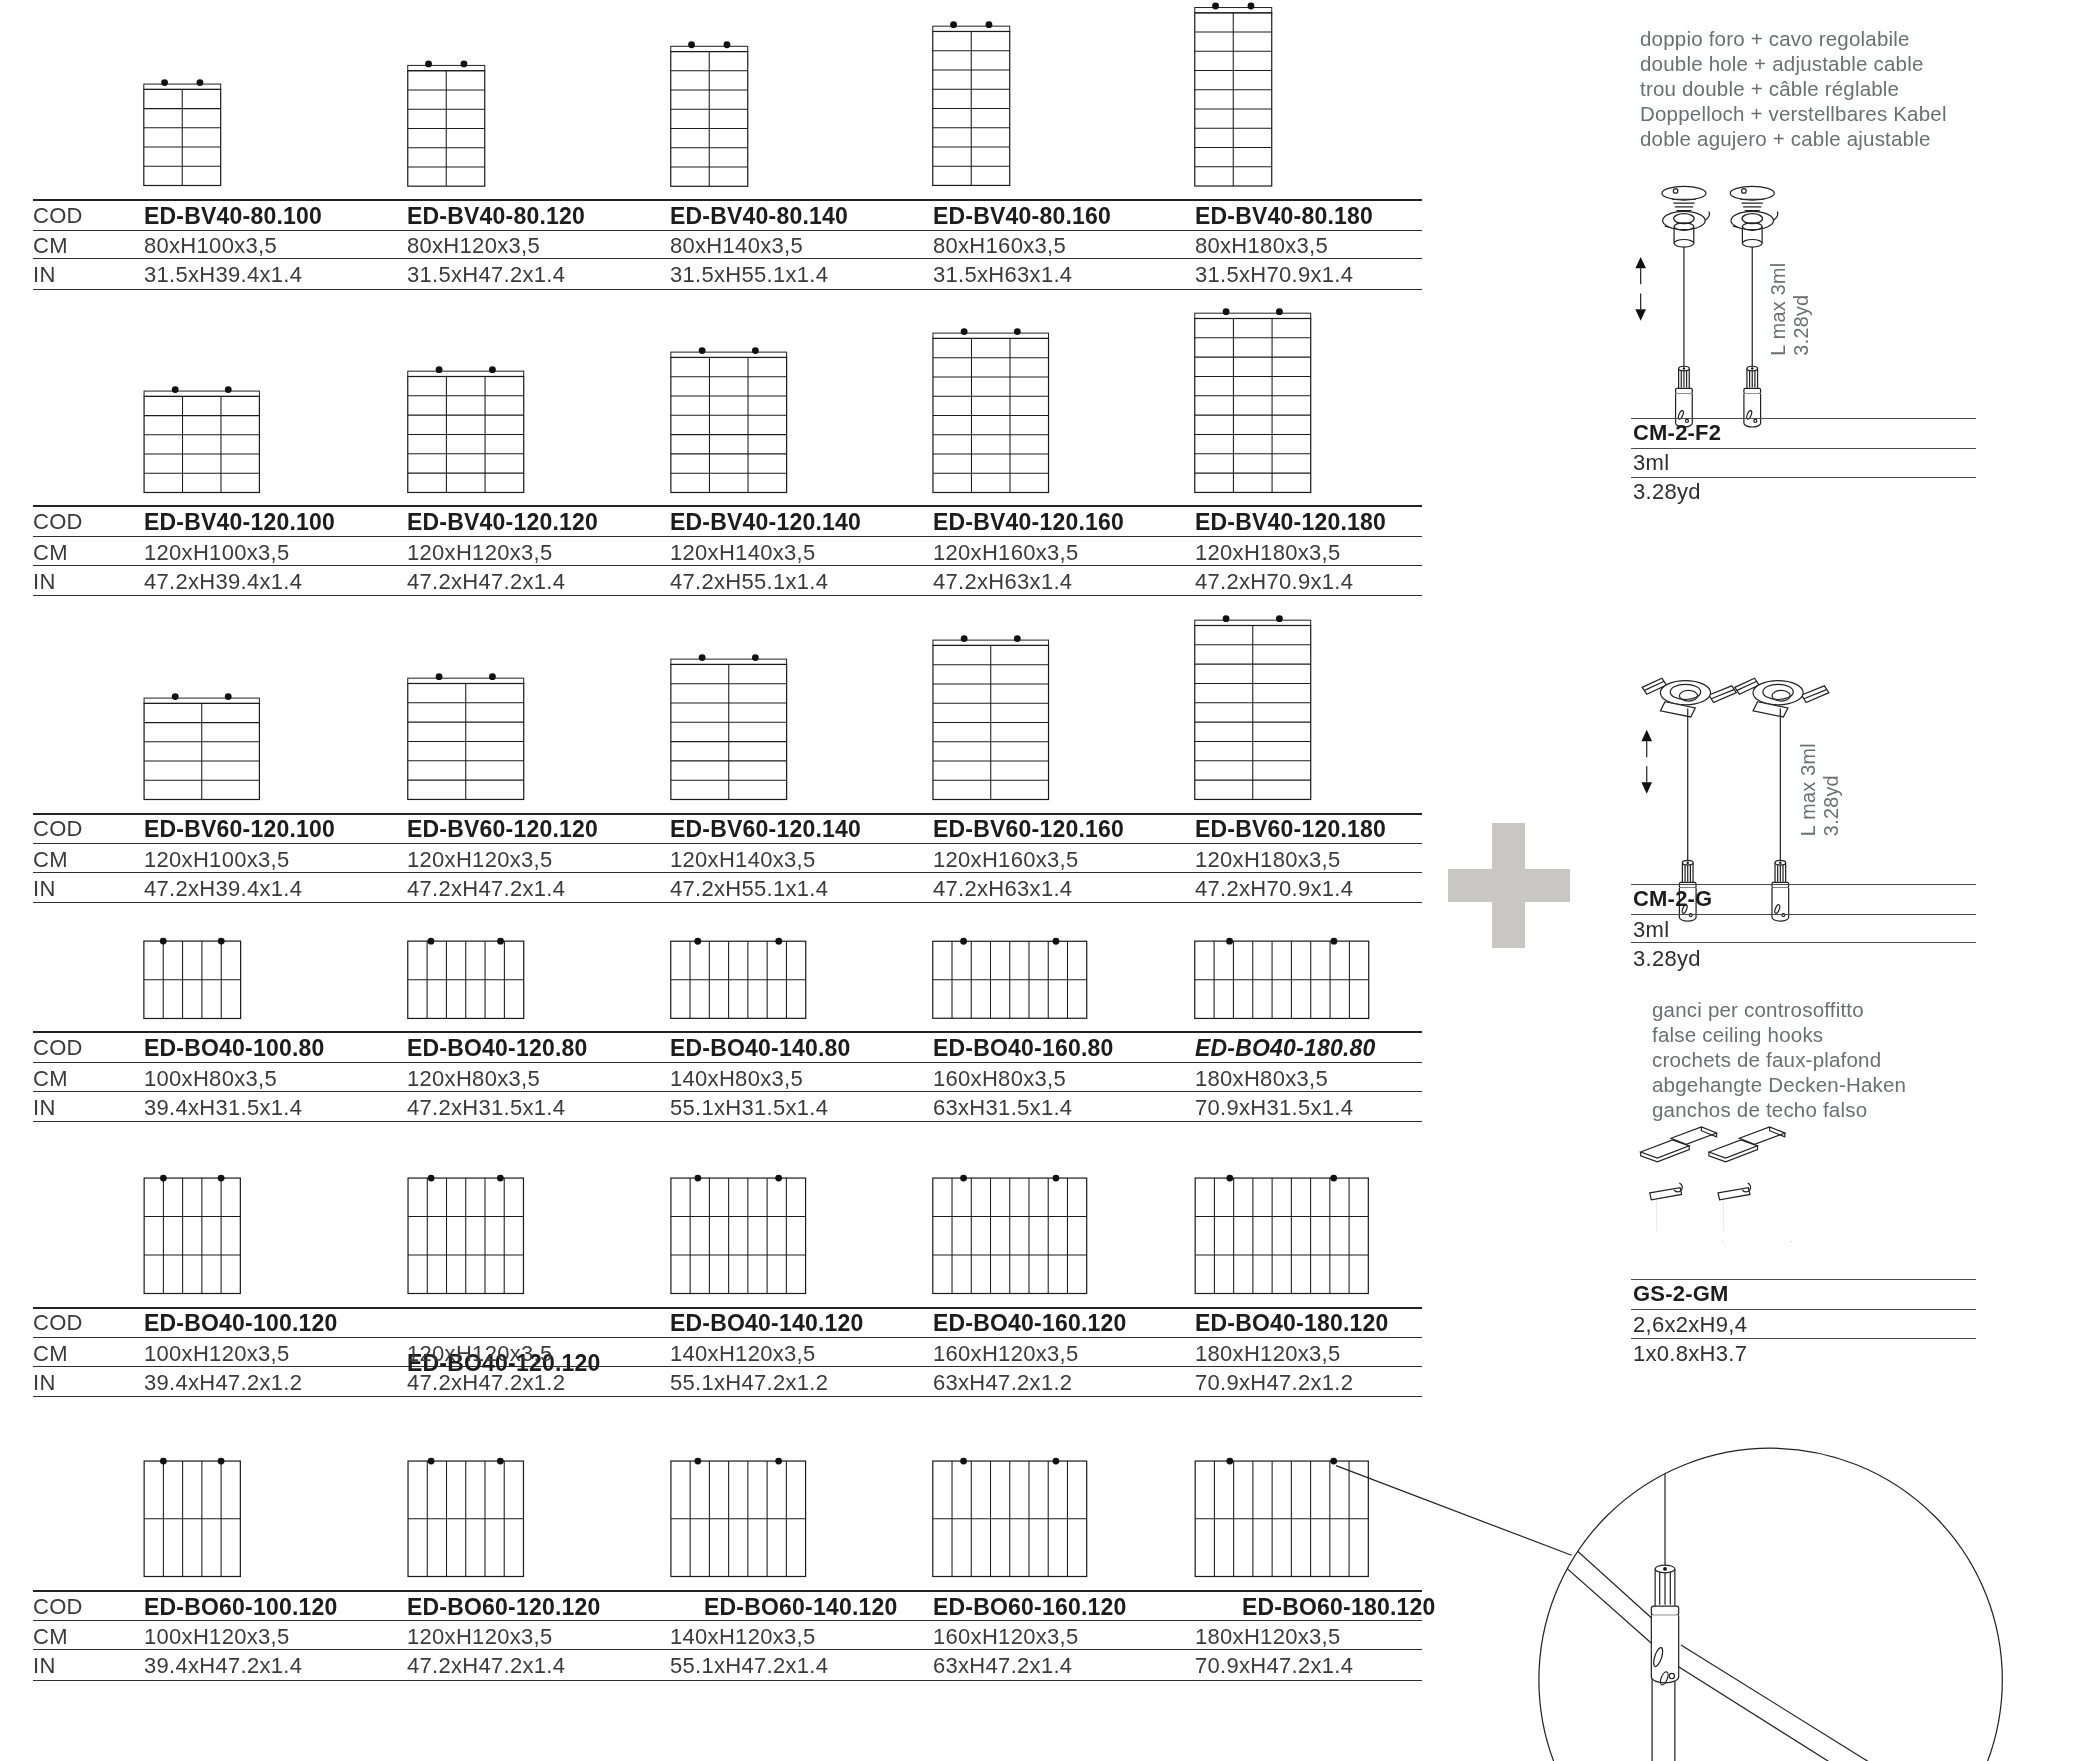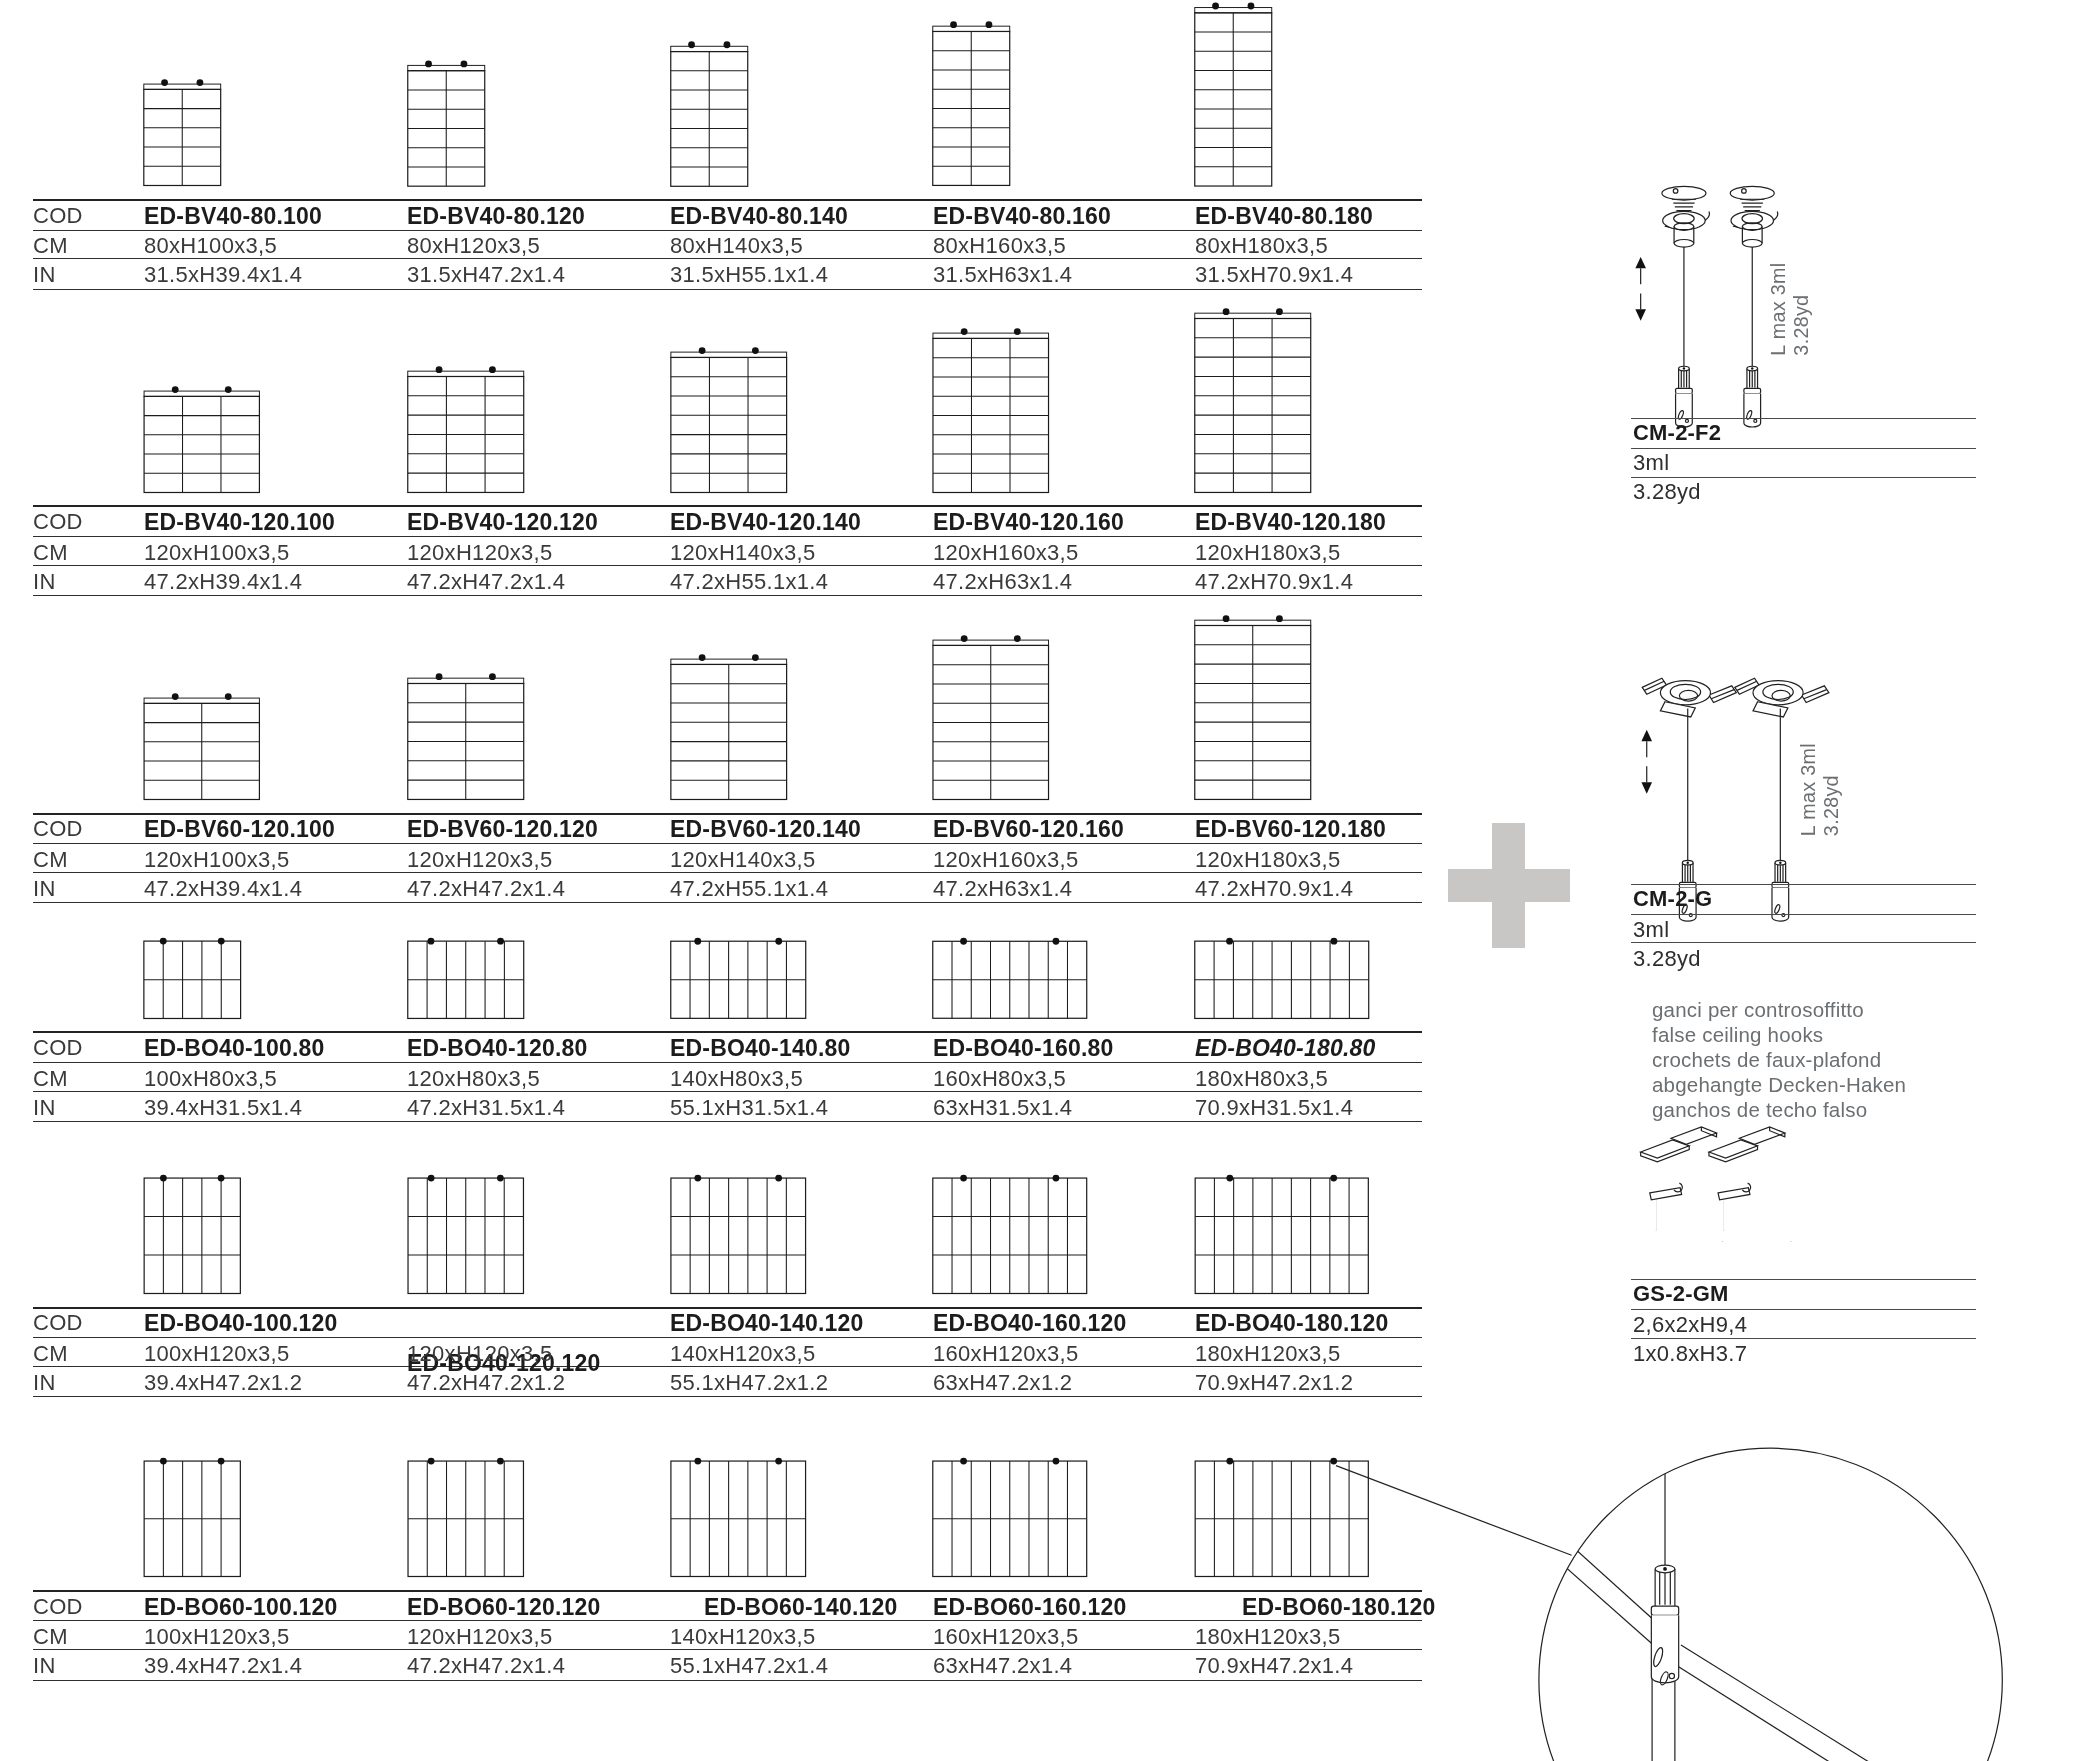--- a/index.html
+++ b/index.html
@@ -612,20 +612,27 @@
         <polygon class="lnw" points="-4,-12 36,-27 56,-19 16,-4"></polygon>
         <polyline class="ln" points="36,-27 36,-22 56,-14 56,-19"></polyline>
         <path class="ln" d="M-24,66 V110" stroke-width="5"></path>
         <path d="M-24,66 V110" stroke="#fff" stroke-width="2.5" fill="none"></path>
         <polygon class="lnw" points="-32,60 8,53 10,62 -30,69"></polygon>
         <path class="ln" d="M0,56 a6,6 0 1 0 7,-9"></path>
       </g>
     </defs>
   </svg>
 
+  <div class="desc" style="top:26px;">
+    <div>doppio foro + cavo regolabile</div>
+    <div>double hole + adjustable cable</div>
+    <div>trou double + câble réglable</div>
+    <div>Doppelloch + verstellbares Kabel</div>
+    <div>doble agujero + cable ajustable</div>
+  </div>
 
   <svg style="left:1627px;top:181px;" width="334" height="243" viewBox="0 0 440 320">
     <use href="#updown" transform="translate(18,100)"></use>
     <use href="#mount" transform="translate(75,12)"></use>
     <use href="#mount" transform="translate(165,12)"></use>
     <text class="rlabel" transform="translate(208,230) rotate(-90)">L max 3ml</text>
     <text class="rlabel" transform="translate(238,230) rotate(-90)">3.28yd</text>
   </svg>
 
   <div class="arule" style="top:418px;"></div>

